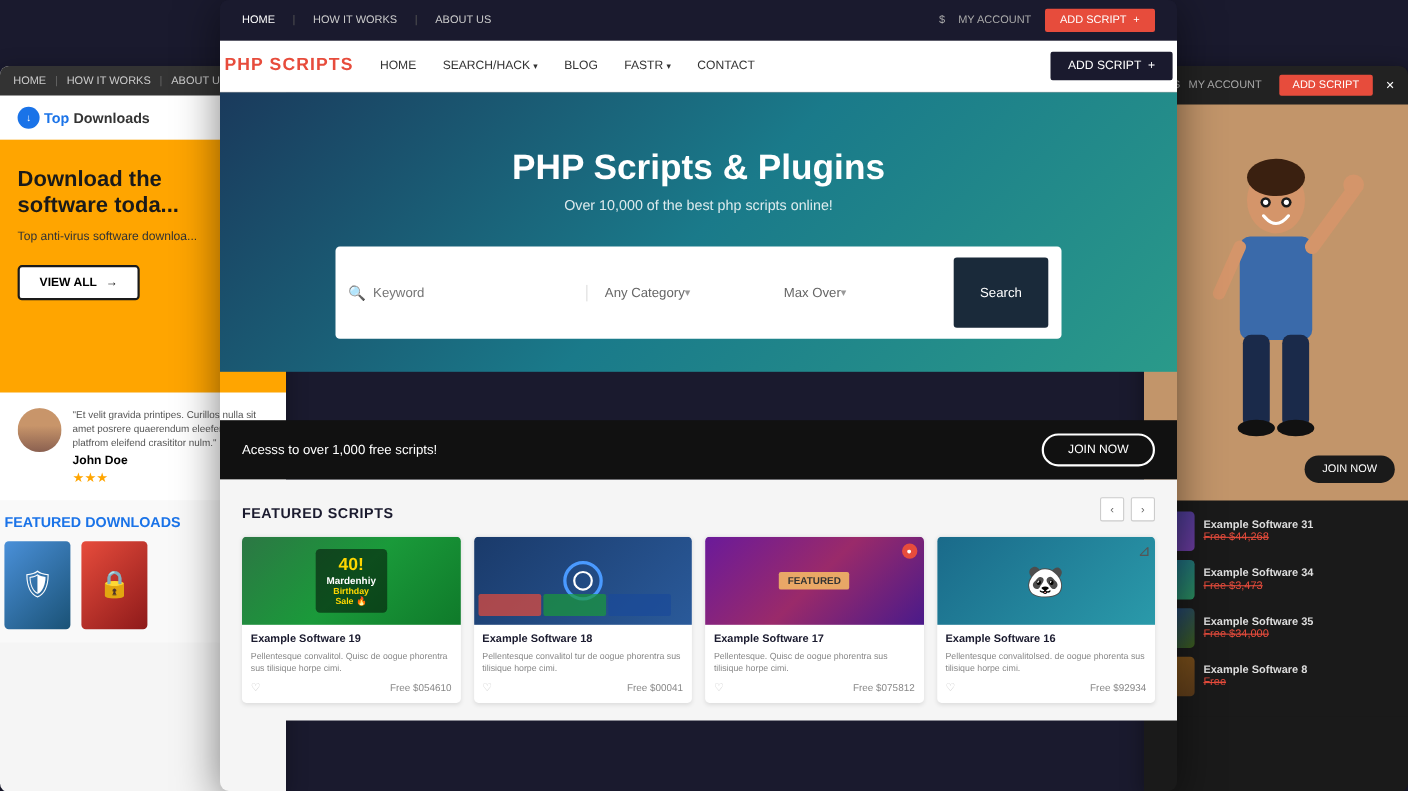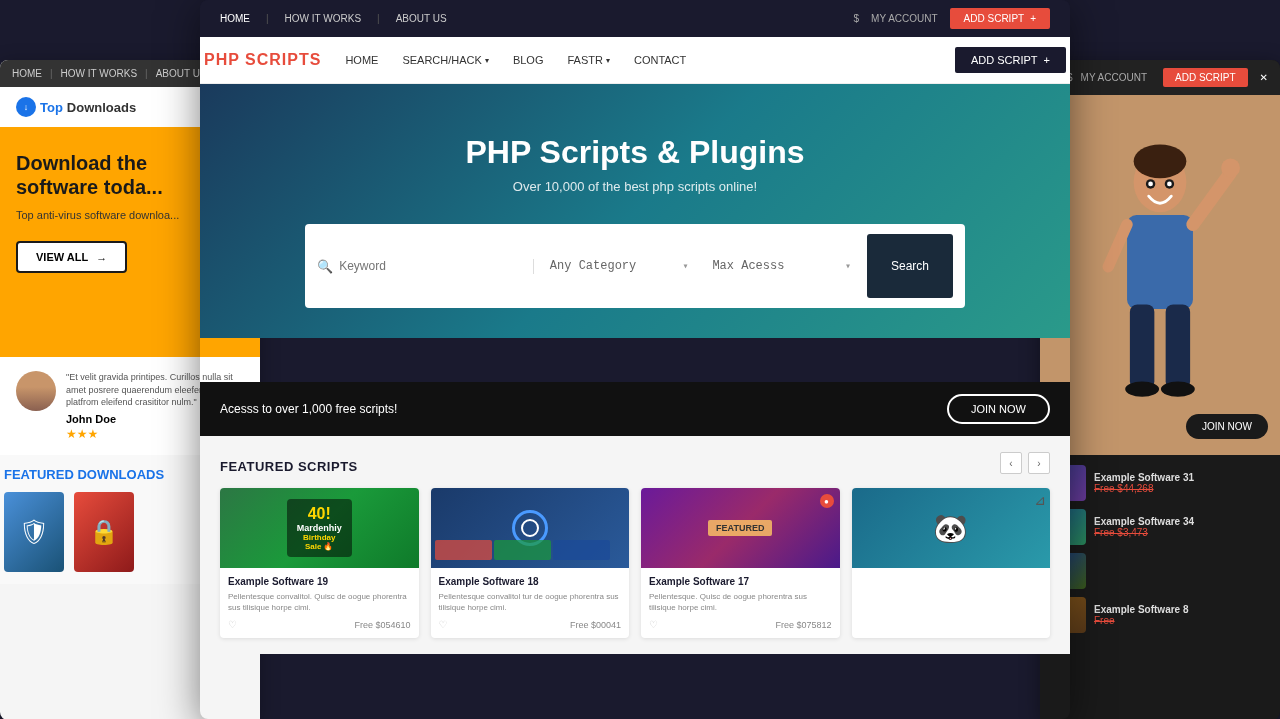--- a/index.html
+++ b/index.html
@@ -364,23 +364,21 @@
     .category-select, .price-select {
       flex: 1;
       border: none;
       outline: none;
       font-size: 12px;
       color: #666;
       background: transparent;
       cursor: pointer;
       display: flex;
       align-items: center;
-      justify-content: space-between;
       padding: 0 8px;
-      font-family: Liberation Mono, monospace;
     }
     .select-chevron { color: #999; font-size: 10px; }
     .search-btn {
       background: #1a2a3a;
       color: #fff;
       border: none;
       padding: 25px 24px;
       border-radius: 3px;
       font-size: 12px;
       cursor: pointer;
@@ -651,20 +649,26 @@
         <div class="right-thumb right-thumb-2"></div>
         <div class="right-item-info">
           <div class="right-item-title">Example Software 34</div>
           <div class="right-item-price">
             <span>Free $3,473</span>
           </div>
         </div>
       </div>
       <div class="right-list-item">
         <div class="right-thumb right-thumb-3"></div>
+        <div class="right-item-info">
+          <div class="right-item-title">Example Software 35</div>
+          <div class="right-item-price">
+            <span>Free $34,000</span>
+          </div>
+        </div>
       </div>
       <div class="right-list-item">
         <div class="right-thumb right-thumb-4"></div>
         <div class="right-item-info">
           <div class="right-item-title">Example Software 8</div>
           <div class="right-item-price">
             <span>Free</span>
           </div>
         </div>
       </div>
@@ -720,21 +724,21 @@
       <div class="search-bar">
         <div class="search-input-wrap">
           <span class="search-icon-svg">🔍</span>
           <input class="search-input" type="text" placeholder="Keyword" style="">
         </div>
         <div class="category-select">
           <span>Any Category</span>
           <span class="select-chevron">▾</span>
         </div>
         <div class="price-select">
-          <span>Max Acesss</span>
+          <span>Max Over</span>
           <span class="select-chevron">▾</span>
         </div>
         <button class="search-btn">Search</button>
       </div>
     </div>
 
     <div class="access-bar">
       <span class="access-text">Acesss to over 1,000 free scripts!</span>
       <button class="join-now-btn">JOIN NOW</button>
     </div>
@@ -803,19 +807,27 @@
               <span class="card-price">Free $075812</span>
             </div>
           </div>
         </div>
 
         <div class="card">
           <div class="card-thumb card-thumb-4" style="position:relative;">
             <span class="panda-icon">🐼</span>
             <div style="position:absolute;top:4px;right:4px;color:#555;font-size:14px;">⊿</div>
           </div>
+          <div class="card-body">
+            <div class="card-title">Example Software 16</div>
+            <div class="card-desc">Pellentesque convalitolsed. de oogue phorenta sus tilisique horpe cimi.</div>
+            <div class="card-footer">
+              <span class="card-heart">♡</span>
+              <span class="card-price">Free $92934</span>
+            </div>
+          </div>
         </div>
 
       </div>
     </div>
   </div>
 
 </div>
 
 </body></html>

